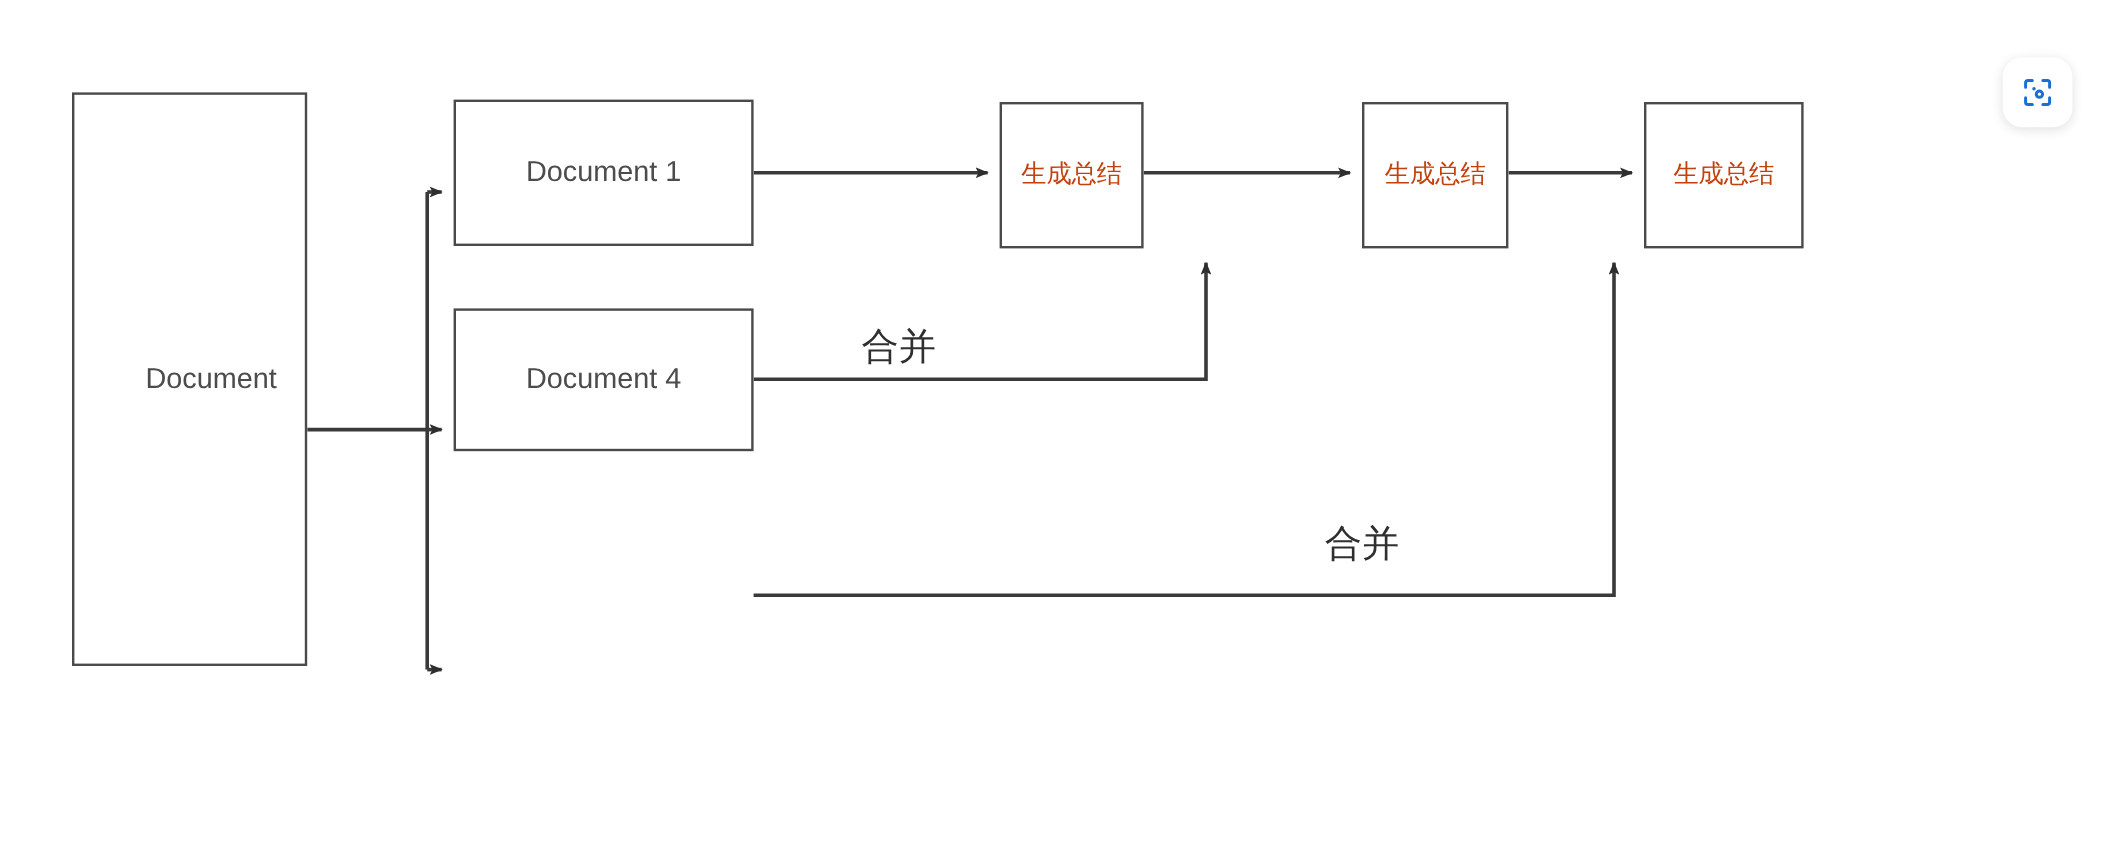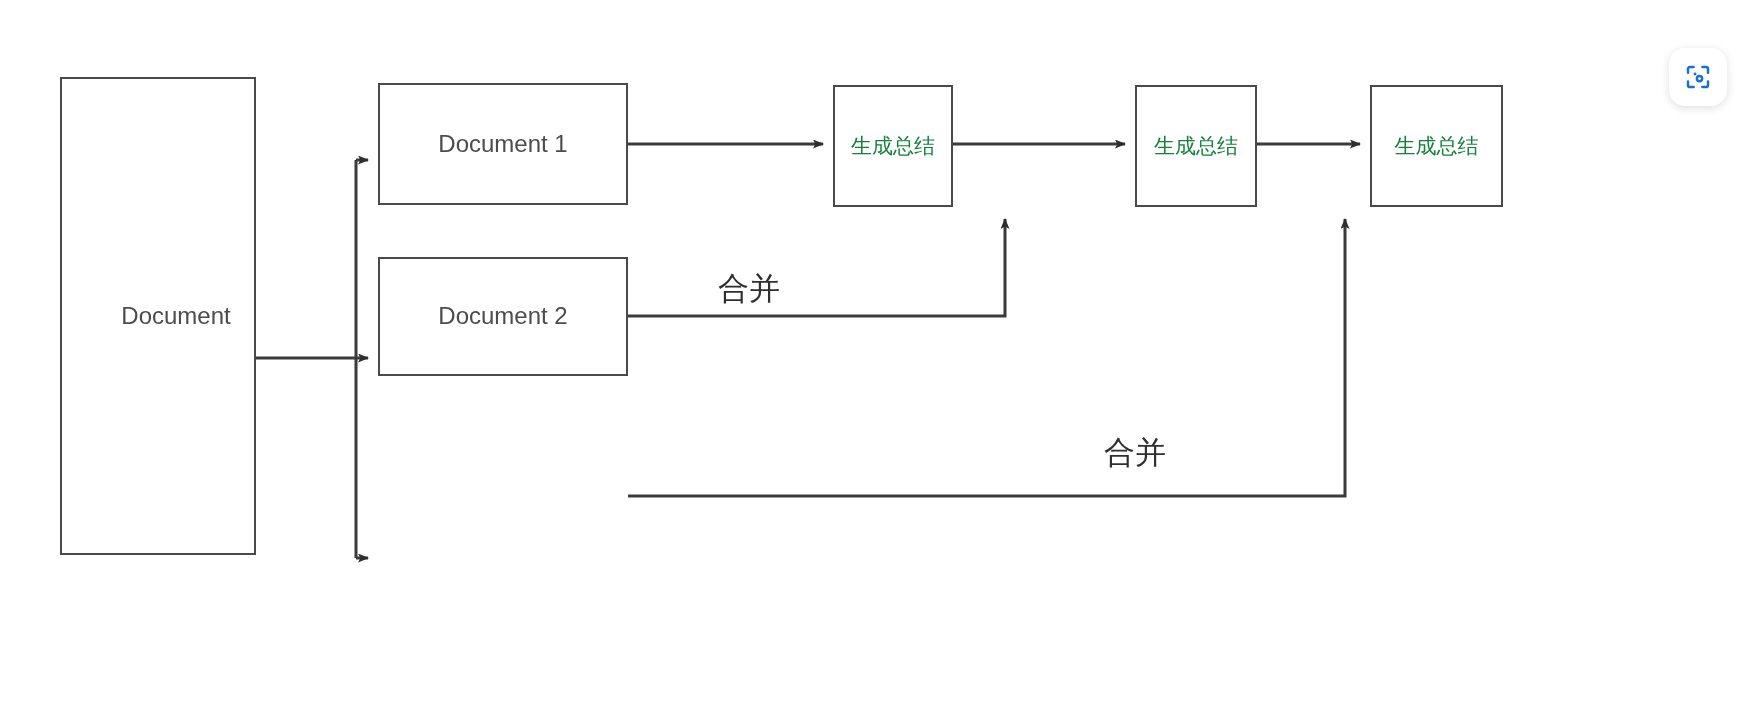--- a/index.html
+++ b/index.html
@@ -21,21 +21,21 @@
     border:2px solid #4a4a4a;
     display:flex;
     align-items:center;
     justify-content:center;
     color:#4c4c4c;
     text-align:center;
     line-height:1.2;
   }
   .node.doc-src{font-size:24px;}
   .node.doc{font-size:24px;justify-content:center;}
-  .node.sum{font-size:21px;color:#15803d;}
+  .node.sum{font-size:21px;color:#c2410c;}
   .edge-label{
     position:absolute;
     font-size:31px;
     color:#2f2f2f;
     white-space:nowrap;
   }
   svg#wires{
     position:absolute;
     left:0;top:0;
     width:1764px;height:704px;
@@ -89,21 +89,21 @@
 
   <div class="node doc-src" style="left:60px;top:77px;width:196px;height:478px;padding-left:36px;">
     <span>Document</span>
   </div>
 
   <div class="node doc" style="left:378px;top:83px;width:250px;height:122px;">
     <span>Document 1</span>
   </div>
 
   <div class="node doc" style="left:378px;top:257px;width:250px;height:119px;">
-    <span>Document 2</span>
+    <span>Document 4</span>
   </div>
 
 
   <div class="node sum" style="left:833px;top:85px;width:120px;height:122px;">
     <span>生成总结</span>
   </div>
 
   <div class="node sum" style="left:1135px;top:85px;width:122px;height:122px;">
     <span>生成总结</span>
   </div>

